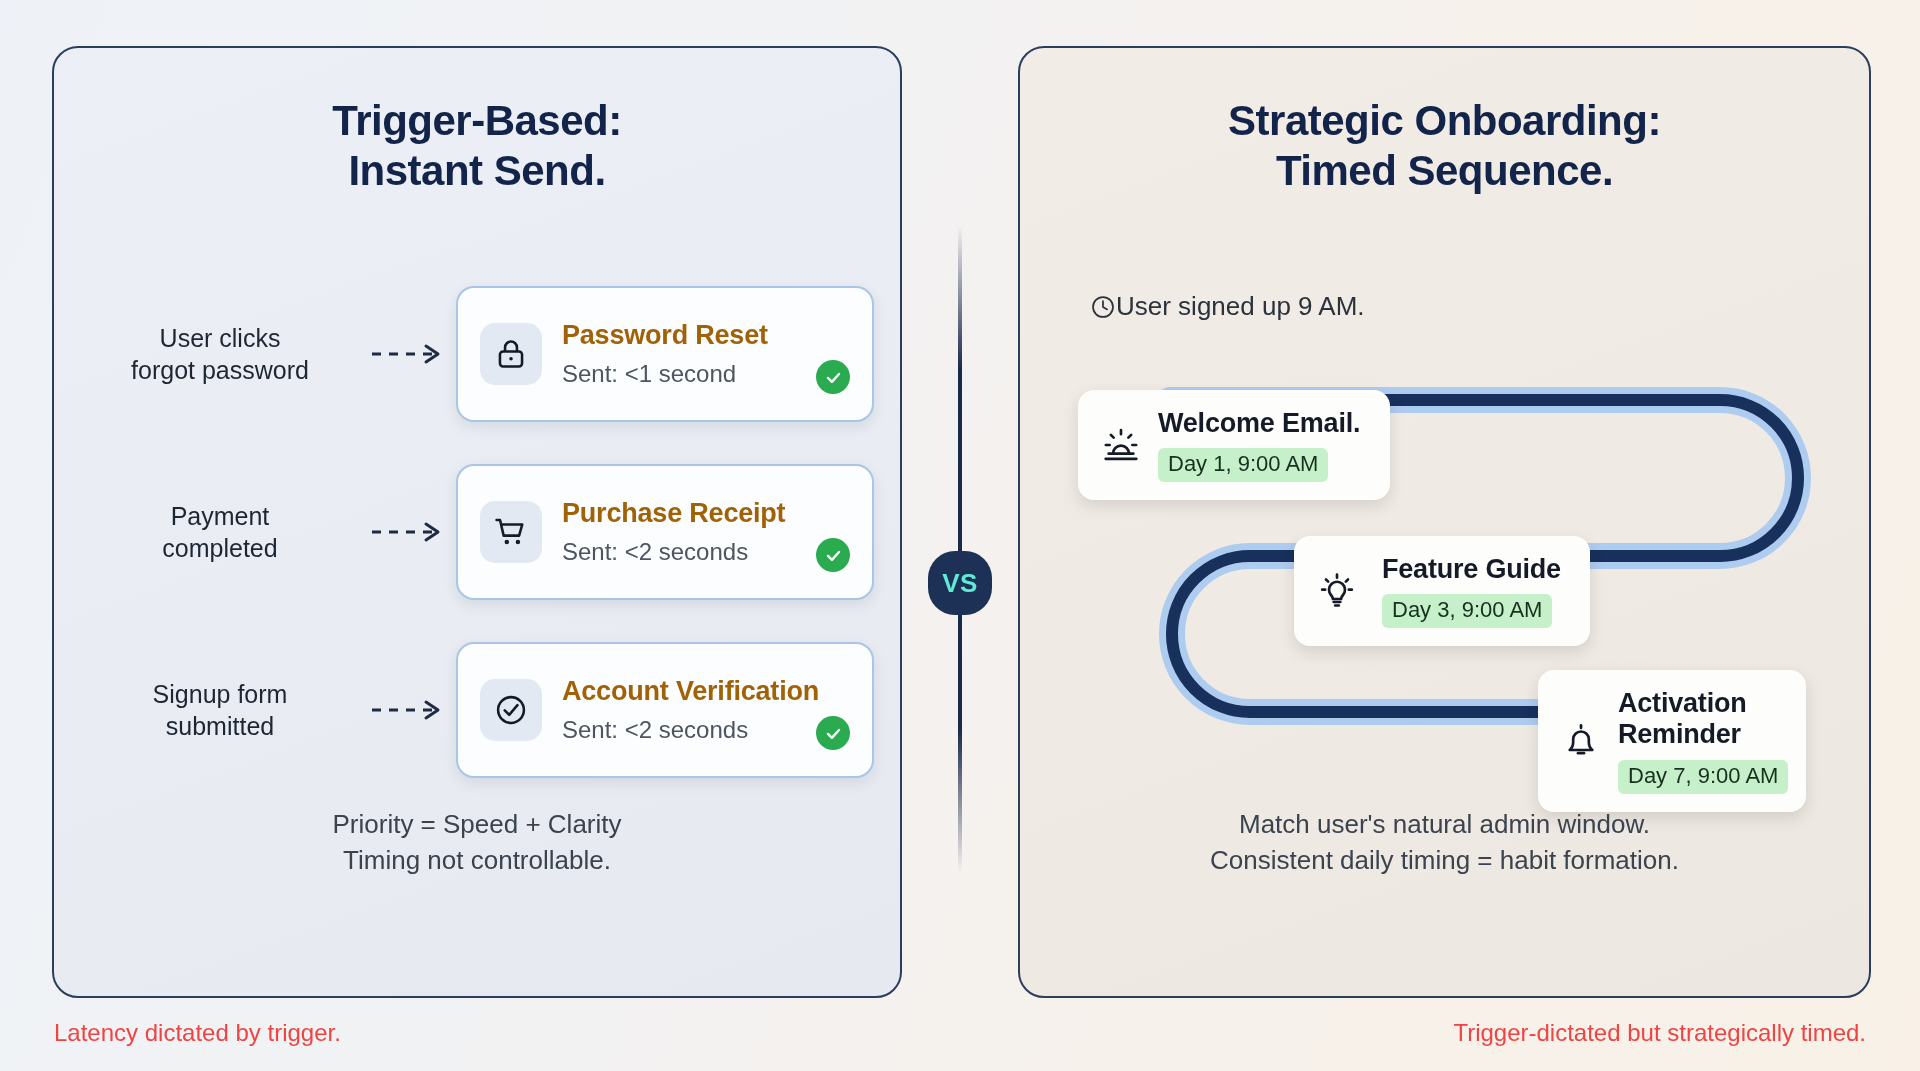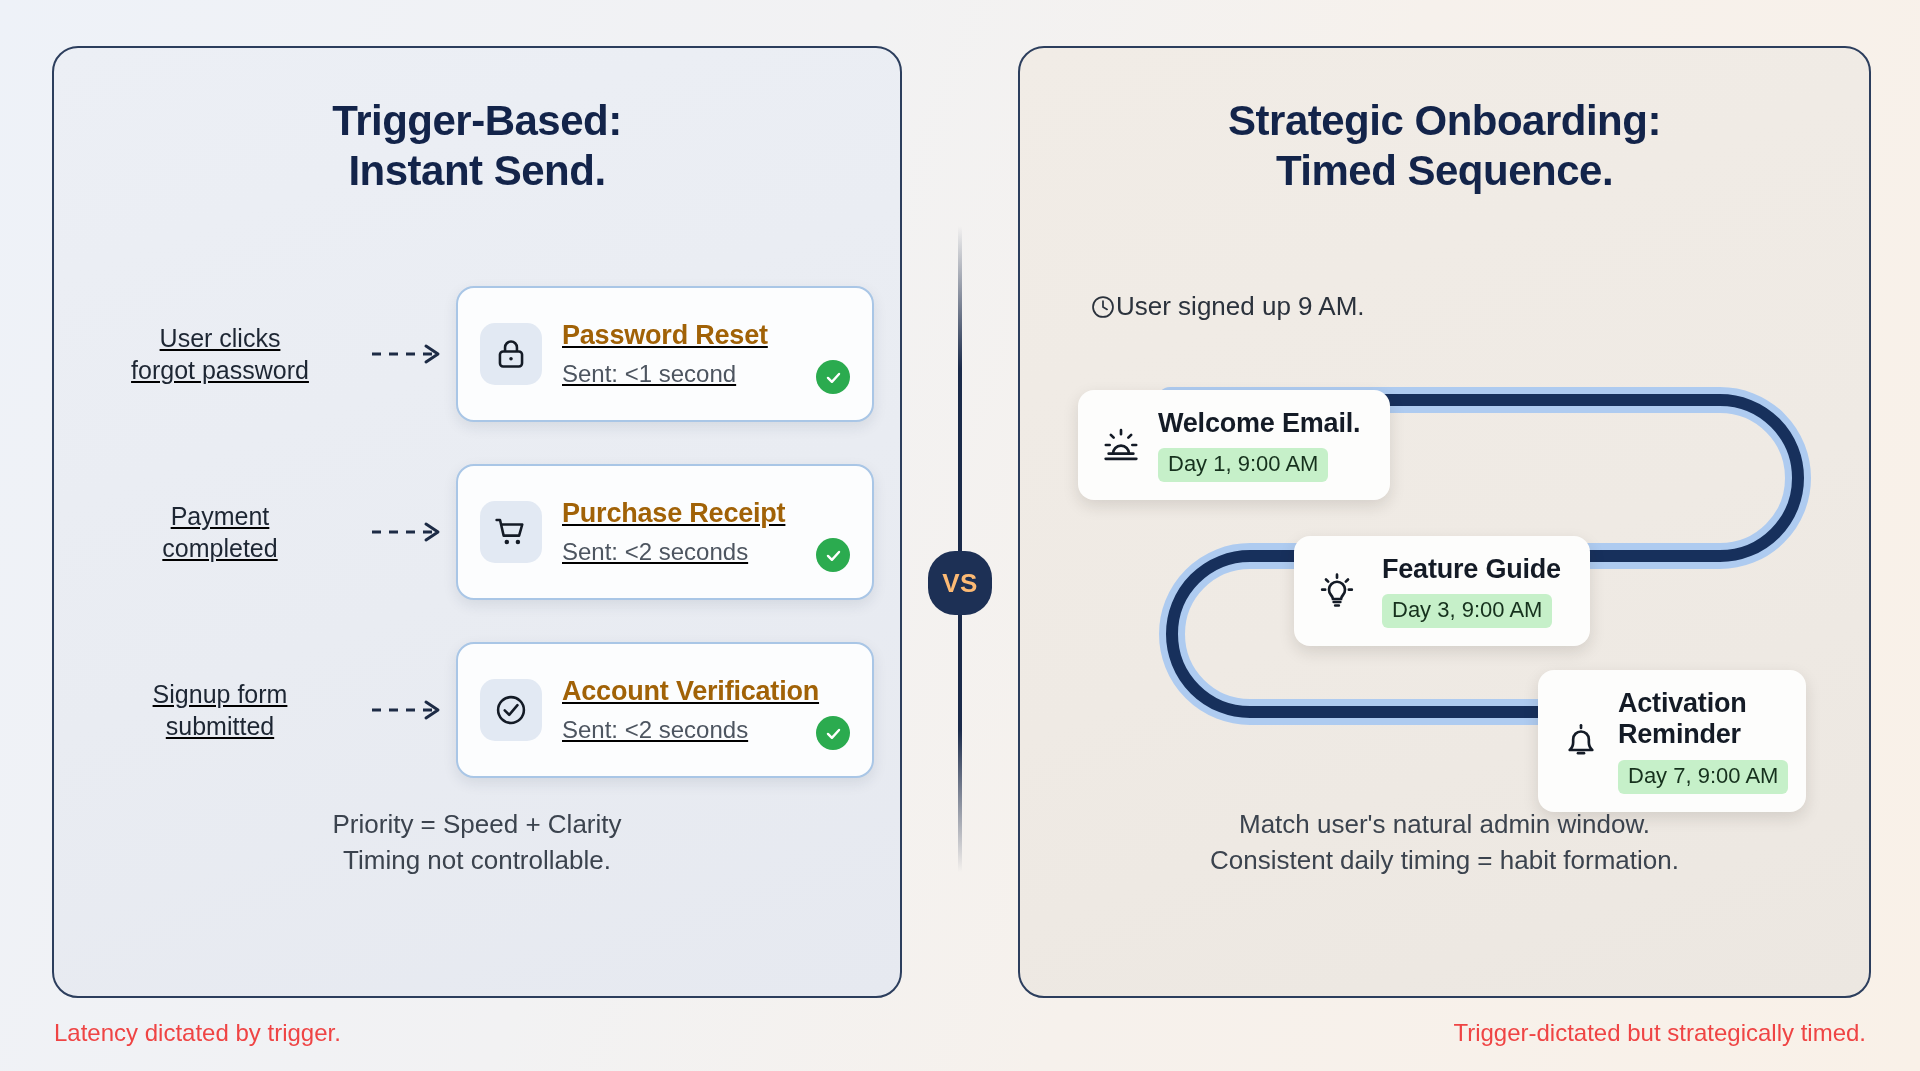--- a/index.html
+++ b/index.html
@@ -62,21 +62,20 @@
     padding-top: 48px;
   }
   .panel-title .l2 { display: block; }
 
   
   .rows {
     position: absolute;
     top: 232px;
     left: 0;
     right: 4px;
-    text-decoration: underline;
   }
   .row {
     display: flex;
     align-items: center;
     height: 148px;
     position: relative;
   }
   .row + .row { margin-top: 30px; }
 
   .trigger-label {
@@ -218,21 +217,21 @@
     height: 646px;
     background: linear-gradient(180deg, rgba(26,42,74,0) 0%, #1a2a4a 22%, #1a2a4a 78%, rgba(26,42,74,0) 100%);
   }
   .vs {
     position: absolute;
     left: 928px;
     top: 505px;
     width: 64px; height: 64px;
     background: #1d3055;
     border-radius: 27px;
-    color: #fdba74;
+    color: #5eead4;
     font-size: 26px;
     font-weight: 700;
     display: flex;
     align-items: center;
     justify-content: center;
     letter-spacing: 0.5px;
   }
 
   
   .caption {

